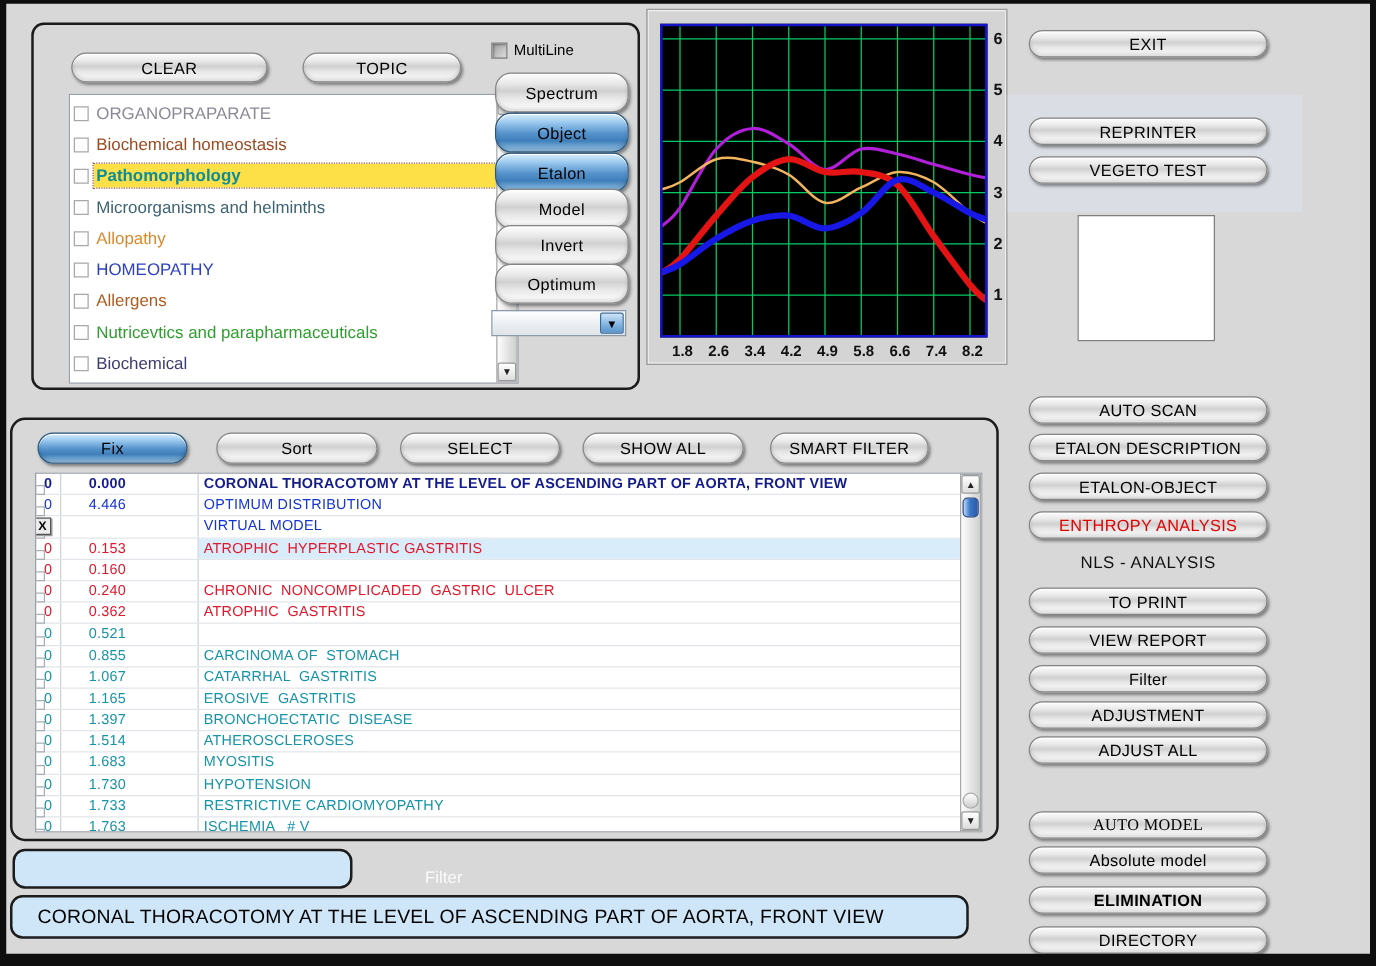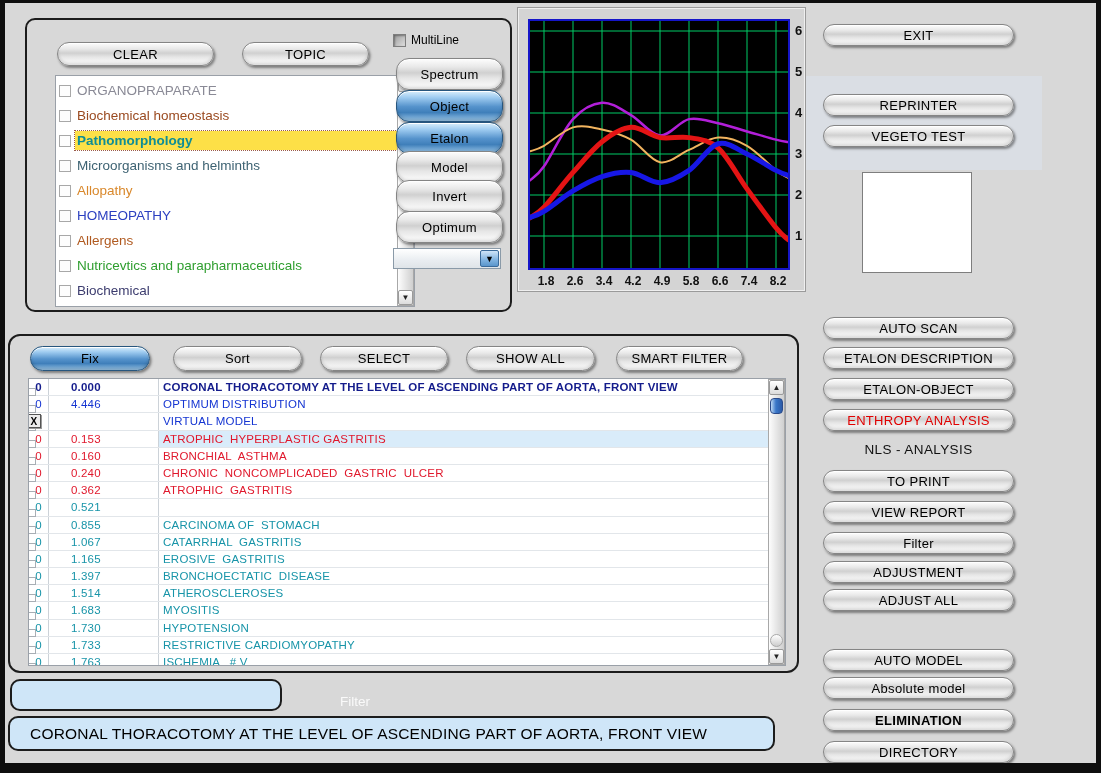--- a/index.html
+++ b/index.html
@@ -80,21 +80,21 @@
   .btn-exit { top:24px; }
   .btn-reprinter { top:94px; } .btn-vegeto { top:125px; }
   .whitebox { position:absolute; left:862px; top:172px; width:110px; height:101px; background:#fff; border:1px solid #7e7e7e; }
   #rg1 .right-btn:nth-child(1){top:317px;} #rg1 .right-btn:nth-child(2){top:347px;}
   #rg1 .right-btn:nth-child(3){top:378px;} #rg1 .right-btn:nth-child(4){top:409px;}
   .nls-label { position:absolute; left:823px; top:442px; width:191px; text-align:center;
     font-size:13.5px; color:#111; letter-spacing:.4px; }
   #rg2 .right-btn:nth-child(1){top:470px;} #rg2 .right-btn:nth-child(2){top:501px;}
   #rg2 .right-btn:nth-child(3){top:532px;} #rg2 .right-btn:nth-child(4){top:561px;}
   #rg2 .right-btn:nth-child(5){top:589px;}
-  #rg3 .right-btn:nth-child(1){top:649px;} #rg3 .right-btn:nth-child(2){top:677px;}
+  #rg3 .right-btn:nth-child(1){top:649px;font-family:Liberation Serif, serif;} #rg3 .right-btn:nth-child(2){top:677px;}
   #rg3 .right-btn:nth-child(3){top:709px;font-weight:bold;} #rg3 .right-btn:nth-child(4){top:741px;}
 
   
   .results-panel { position:absolute; left:8px; top:334px; width:791px; height:339px;
     border:2px solid #1c1c1c; border-radius:12px; }
   #toolbar .pill { top:346px; height:25px; }
   #toolbar .pill:nth-child(1){left:30px; width:120px;}
   #toolbar .pill:nth-child(2){left:173px;width:129px;}
   #toolbar .pill:nth-child(3){left:320px;width:128px;text-align:right;}
   #toolbar .pill:nth-child(4){left:466px;width:129px;}
@@ -299,21 +299,20 @@
         <div class="trow sel tone-red" style="color: rgb(224, 24, 44);">
           <span class="row-tick"></span>
           <span class="c-num">0</span>
           <span class="c-val">0.153</span>
           <span class="c-name">ATROPHIC  HYPERPLASTIC GASTRITIS</span>
         </div>
         <div class="trow tone-red" style="color: rgb(224, 24, 44);">
           <span class="row-tick"></span>
           <span class="c-num">0</span>
           <span class="c-val">0.160</span>
-          <span class="c-name">BRONCHIAL  ASTHMA</span>
         </div>
         <div class="trow tone-red" style="color: rgb(224, 24, 44);">
           <span class="row-tick"></span>
           <span class="c-num">0</span>
           <span class="c-val">0.240</span>
           <span class="c-name">CHRONIC  NONCOMPLICADED  GASTRIC  ULCER</span>
         </div>
         <div class="trow tone-red" style="color: rgb(224, 24, 44);">
           <span class="row-tick"></span>
           <span class="c-num">0</span>

